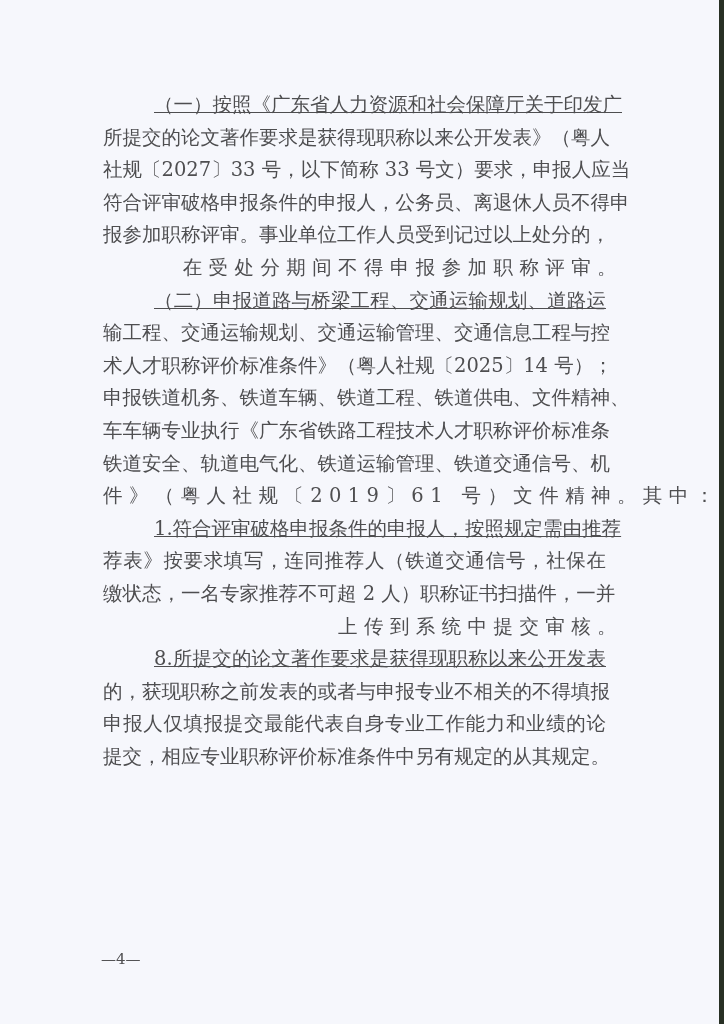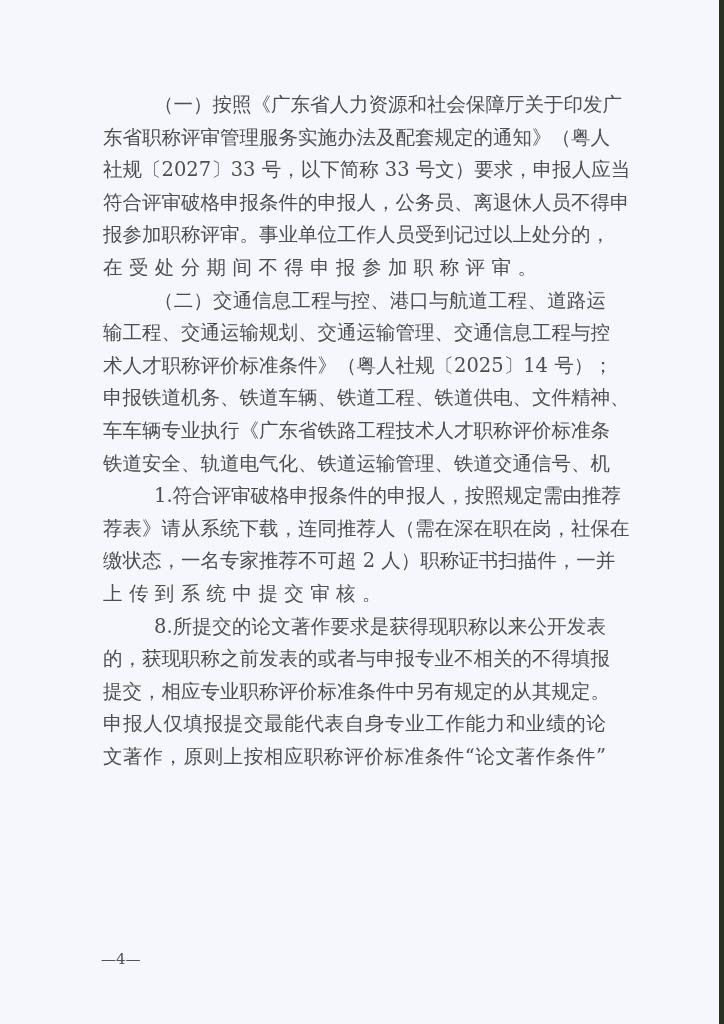--- a/index.html
+++ b/index.html
@@ -36,64 +36,66 @@
       top: 89px;
       width: 520px;
     }
     .line {
       height: 32.6px;
       line-height: 32.6px;
       font-size: 19.5px;
       color: #4e4e50;
       white-space: nowrap;
       letter-spacing: 6.4px;
+      text-align: right;
     }
     .line.justify {
       text-align: justify;
       text-align-last: justify;
       letter-spacing: 0;
       width: 503px;
     }
     .line.indent {
       padding-left: 51px;
     }
     .line.indent.justify {
       width: 452px;
+      text-decoration: underline;
     }
     .page-number {
       position: absolute;
       left: 101px;
       top: 950px;
       font-size: 15px;
       color: #4e4e50;
       font-family: "DejaVu Serif", serif;
     }
   </style>
 </head>
 <body>
 
 <div class="page">
   <div class="body-text" id="body-text">
       <div class="line indent justify">（一）按照《广东省人力资源和社会保障厅关于印发广</div>
-      <div class="line justify">东省职称评审管理服务实施办法及配套规定的通知》（粤人</div>
+      <div class="line justify">所提交的论文著作要求是获得现职称以来公开发表》（粤人</div>
       <div class="line justify">社规〔2027〕33 号，以下简称 33 号文）要求，申报人应当</div>
       <div class="line justify">符合评审破格申报条件的申报人，公务员、离退休人员不得申</div>
       <div class="line justify">报参加职称评审。事业单位工作人员受到记过以上处分的，</div>
       <div class="line">在受处分期间不得申报参加职称评审。</div>
-      <div class="line indent justify">（二）交通信息工程与控、港口与航道工程、道路运</div>
+      <div class="line indent justify">（二）申报道路与桥梁工程、交通运输规划、道路运</div>
       <div class="line justify">输工程、交通运输规划、交通运输管理、交通信息工程与控</div>
       <div class="line justify">术人才职称评价标准条件》（粤人社规〔2025〕14 号）；</div>
       <div class="line justify">申报铁道机务、铁道车辆、铁道工程、铁道供电、文件精神、</div>
       <div class="line justify">车车辆专业执行《广东省铁路工程技术人才职称评价标准条</div>
       <div class="line justify">铁道安全、轨道电气化、铁道运输管理、铁道交通信号、机</div>
+      <div class="line">件》（粤人社规〔2019〕61 号）文件精神。其中：</div>
       <div class="line indent justify">1.符合评审破格申报条件的申报人，按照规定需由推荐</div>
-      <div class="line justify">荐表》请从系统下载，连同推荐人（需在深在职在岗，社保在</div>
+      <div class="line justify">荐表》按要求填写，连同推荐人（铁道交通信号，社保在</div>
       <div class="line justify">缴状态，一名专家推荐不可超 2 人）职称证书扫描件，一并</div>
       <div class="line">上传到系统中提交审核。</div>
       <div class="line indent justify">8.所提交的论文著作要求是获得现职称以来公开发表</div>
       <div class="line justify">的，获现职称之前发表的或者与申报专业不相关的不得填报</div>
+      <div class="line justify">申报人仅填报提交最能代表自身专业工作能力和业绩的论</div>
       <div class="line justify">提交，相应专业职称评价标准条件中另有规定的从其规定。</div>
-      <div class="line justify">申报人仅填报提交最能代表自身专业工作能力和业绩的论</div>
-      <div class="line justify">文著作，原则上按相应职称评价标准条件“论文著作条件”</div>
     </div>
   <div class="page-number">—4—</div>
 </div>
 <div class="edge-strip"></div>
 
 </body></html>

